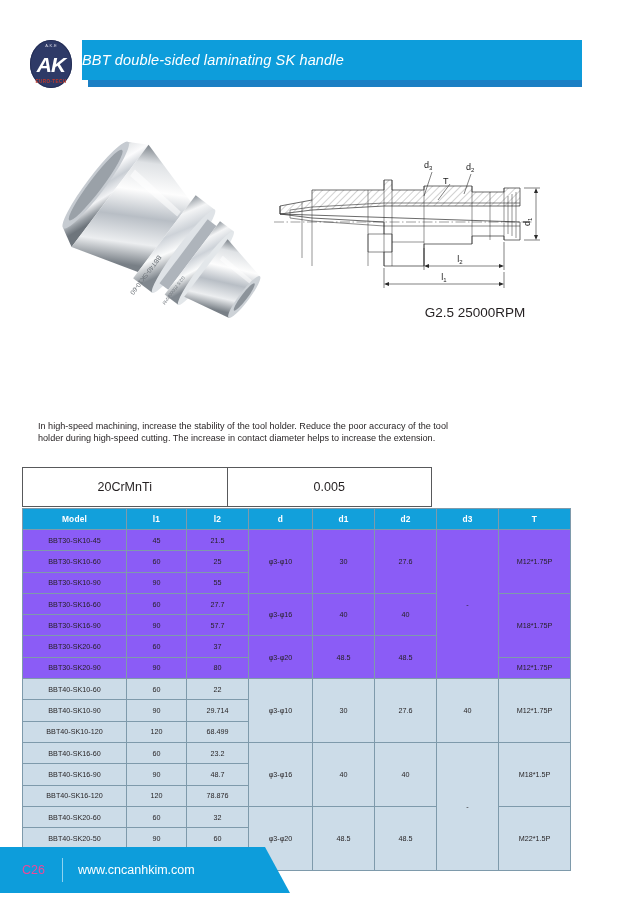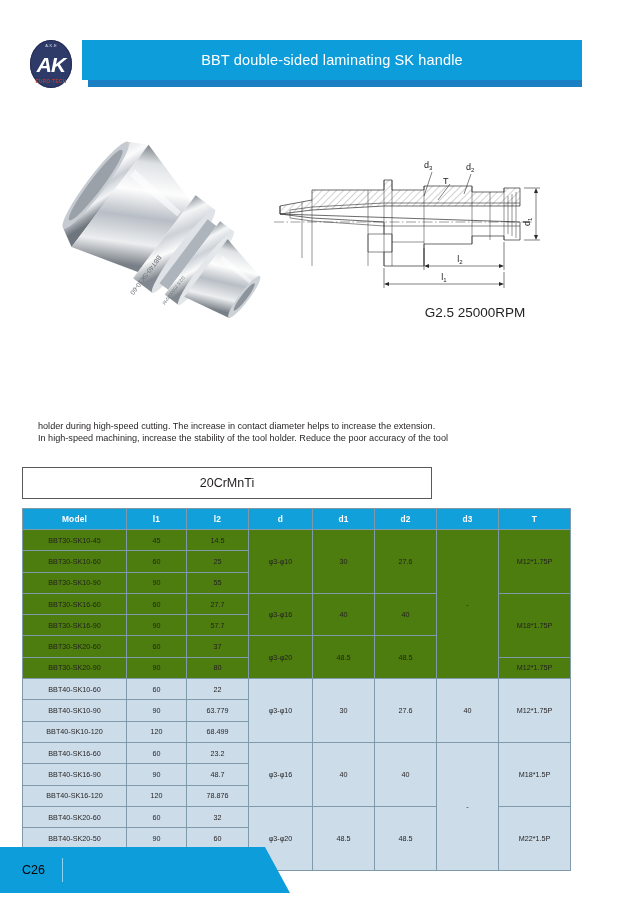--- a/index.html
+++ b/index.html
@@ -30,22 +30,22 @@
   }
   .logo-bot{
     position:absolute;left:8px;top:41px;width:42px;text-align:center;
     color:#c0392b;font-size:4.6px;font-weight:bold;letter-spacing:.4px;
   }
   .title-bar{
     position:absolute;left:82px;top:2px;width:500px;height:40px;
     background:#0d9ddb;
   }
   .title-bar span{
-    display:block;width:100%;text-align:center;line-height:40px;
-    color:#ffffff;font-size:14.5px;letter-spacing:.15px;
+    display:block;width:100%;text-align:left;line-height:40px;
+    color:#ffffff;font-size:14.5px;letter-spacing:.15px;font-style:italic;
   }
   .title-bar-shadow{
     position:absolute;left:88px;top:42px;width:494px;height:7px;
     background:#1b7fc4;
   }
 
   
   .photo{position:absolute;left:38px;top:100px;width:240px;height:265px;}
 
   
@@ -57,21 +57,21 @@
 
   
   .para{
     position:absolute;left:38px;top:421px;width:560px;
     font-size:9.1px;line-height:11.6px;color:#231f20;
   }
   .para div{white-space:nowrap;}
 
   
   .specbar{
-    position:absolute;left:22px;top:467px;width:410px;height:32px;
+    position:absolute;left:22px;top:467px;width:410px;height:40px;
     border:1px solid #58595b;box-sizing:border-box;display:flex;
   }
   .specbar .cell{
     flex:1;display:flex;align-items:center;justify-content:center;
     font-size:12.5px;color:#231f20;border-right:1px solid #58595b;
     box-sizing:border-box;
   }
   .specbar .cell:last-child{border-right:none;}
 
   
@@ -81,21 +81,21 @@
     table-layout:fixed;
   }
   table.spec th{
     background:#12a0db;color:#ffffff;font-size:8.4px;font-weight:bold;
     height:18px;border:1px solid #7e9aab;letter-spacing:.2px;
   }
   table.spec td{
     border:1px solid #7e9aab;text-align:center;font-size:7.2px;
     height:18.3px;color:#231f20;
   }
-  tr.g30 td{background:#4d7c0f;}
+  tr.g30 td{background:#8b5cf6;}
   tr.g40 td{background:#ccdce8;}
   td.m30{background:#a3d0de;}
   td.m40{background:#ccdce8;}
   .col-model{width:104px;}
   .col-l1{width:60px;}
   .col-l2{width:62px;}
   .col-d{width:64px;}
   .col-d1{width:62px;}
   .col-d2{width:62px;}
   .col-d3{width:62px;}
@@ -103,21 +103,21 @@
 
   
   .footer{position:absolute;left:0;top:847px;width:636px;height:46px;}
   .footer-bg{
     position:absolute;left:0;top:0;height:46px;width:290px;
     background:#0d9ddb;
     clip-path:polygon(0 0,265px 0,290px 46px,0 46px);
   }
   .footer-page{
     position:absolute;left:22px;top:0;height:40px;line-height:46px;
-    color:#000000;font-size:12.5px;
+    color:#ec4899;font-size:12.5px;
   }
   .footer-div{
     position:absolute;left:62px;top:11px;width:1px;height:24px;
     background:#8fd3f0;
   }
   .footer-url{
     position:absolute;left:78px;top:0;height:46px;line-height:46px;
     color:#ffffff;font-size:12.5px;
   }
 </style>
@@ -271,26 +271,27 @@
       </g>
       <path d="M112,136 l5,-2 l0,4 Z" fill="#2b2b2b"></path>
       <path d="M232,136 l-5,-2 l0,4 Z" fill="#2b2b2b"></path>
       <text x="172" y="132" font-family="Liberation Sans, sans-serif" font-size="9" fill="#1a1a1a" text-anchor="middle">l<tspan font-size="6" dy="2">1</tspan></text>
     </svg>
   </div>
 
   <div class="balance">G2.5 25000RPM</div>
 
   <div class="para">
+    <div>In high-speed machining, increase the stability of the tool holder. Reduce the poor accuracy of the tool</div>
     <div>holder during high-speed cutting. The increase in contact diameter helps to increase the extension.</div>
-    <div>In high-speed machining, increase the stability of the tool holder. Reduce the poor accuracy of the tool</div>
   </div>
 
   <div class="specbar">
     <div class="cell">20CrMnTi</div>
+    <div class="cell">0.005</div>
   </div>
 
   <div class="tablewrap">
     <table class="spec">
       <colgroup>
         <col class="col-model">
           <col class="col-l1">
           <col class="col-l2">
           <col class="col-d">
         <col class="col-d1">
@@ -308,21 +309,21 @@
           <th>d2</th>
           <th>d3</th>
           <th>T</th>
         </tr>
       </thead>
       <tbody>
 
         <tr class="g30">
           <td>BBT30-SK10-45</td>
           <td>45</td>
-          <td>14.5</td>
+          <td>21.5</td>
           <td class="m30" rowspan="3">φ3-φ10</td>
           <td class="m30" rowspan="3">30</td>
           <td class="m30" rowspan="3">27.6</td>
           <td class="m30" rowspan="7">-</td>
           <td class="m30" rowspan="3">M12*1.75P</td>
         </tr>
         <tr class="g30">
           <td>BBT30-SK10-60</td>
           <td>60</td>
           <td>25</td>
@@ -369,21 +370,21 @@
           <td>22</td>
           <td class="m40" rowspan="3">φ3-φ10</td>
           <td class="m40" rowspan="3">30</td>
           <td class="m40" rowspan="3">27.6</td>
           <td class="m40" rowspan="3">40</td>
           <td class="m40" rowspan="3">M12*1.75P</td>
         </tr>
         <tr class="g40">
           <td>BBT40-SK10-90</td>
           <td>90</td>
-          <td>63.779</td>
+          <td>29.714</td>
         </tr>
         <tr class="g40">
           <td>BBT40-SK10-120</td>
           <td>120</td>
           <td>68.499</td>
         </tr>
 
         <tr class="g40">
           <td>BBT40-SK16-60</td>
           <td>60</td>
@@ -425,15 +426,16 @@
           <td>90</td>
         </tr>
       </tbody>
     </table>
   </div>
 
   <div class="footer">
     <div class="footer-bg"></div>
     <div class="footer-page">C26</div>
     <div class="footer-div"></div>
+    <div class="footer-url">www.cncanhkim.com</div>
   </div>
 
 </div>
 
 </body></html>

